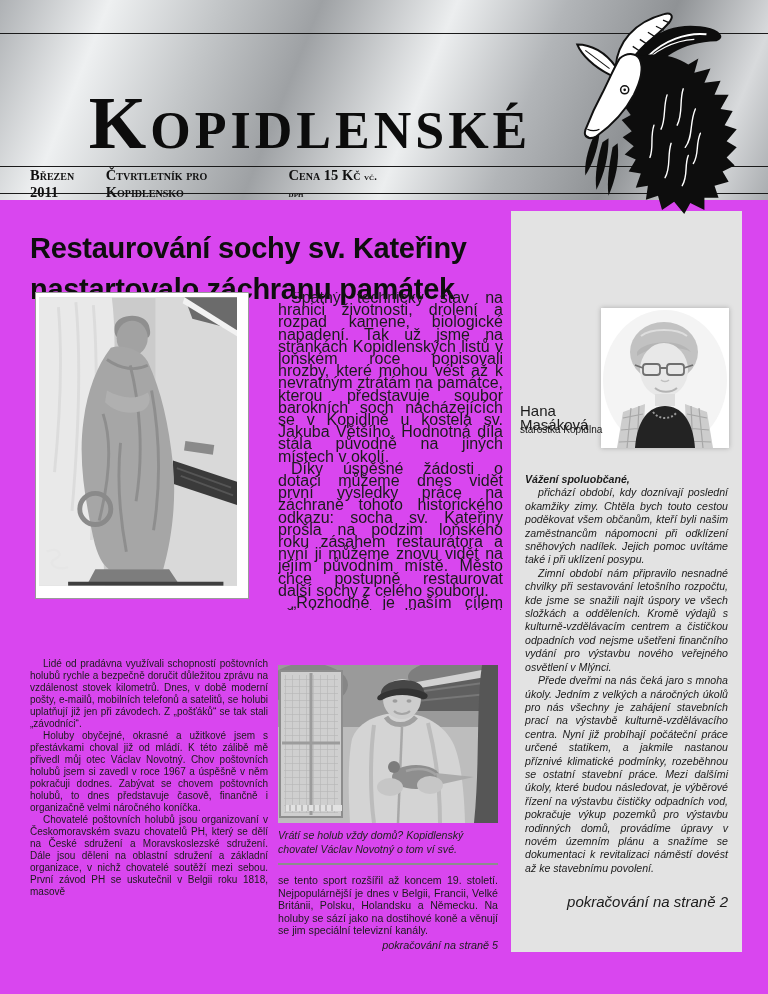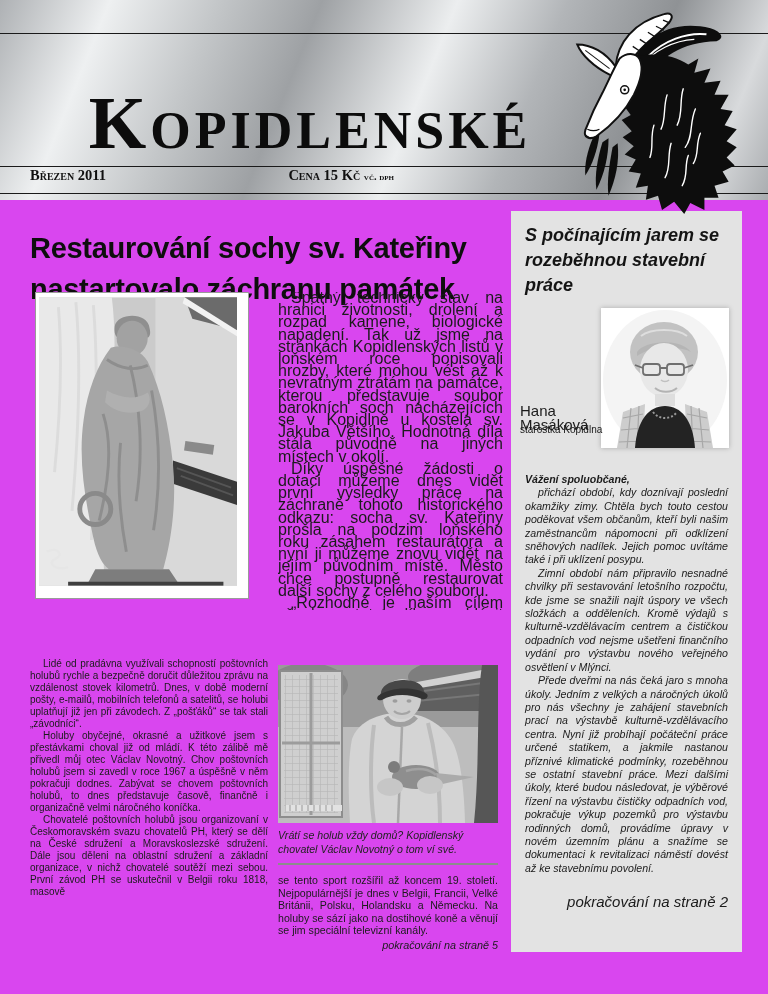--- a/index.html
+++ b/index.html
@@ -72,20 +72,21 @@
 <body>
 
 <div class="page">
 
   <header class="masthead">
     <div class="mast-line l1"></div>
     <h1 class="mast-title">Kopidlenské</h1>
     <div class="mast-line l2"></div>
     <div class="infobar">
       <span>Březen 2011</span>
+      <span>Čtvrtletník pro Kopidlensko</span>
       <span><span>Cena 15 Kč</span>&nbsp;<span class="suffix">vč. dph</span></span>
     </div>
     <div class="mast-line l3"></div>
 
     <svg class="goat" viewBox="0 0 190 212" aria-hidden="true">
 
       <path d="M52,64 C54,40 70,20 100,12 C106,10 110,13 106,19 C98,30 84,38 74,50 C67,58 61,64 58,70 Z" fill="#ffffff" stroke="#111" stroke-width="2"></path>
       <path d="M63,52 l9,6 M69,44 l9,6 M76,37 l9,6 M84,30 l8,5 M92,24 l8,4 M99,18 l7,3" stroke="#111" stroke-width="1.3" fill="none"></path>
 
       <path d="M66,70 C74,38 104,16 146,26 C158,30 160,36 152,39 C118,40 94,54 82,82 C77,92 68,84 66,70 Z" fill="#0d0d0d"></path>
@@ -138,21 +139,20 @@
   </div>
 
   <div class="a1-col bodytext">
     <p>Špatný technický stav na hranici životnosti, drolení a rozpad kamene, biologické napadení. Tak už jsme na stránkách Kopidlenských listů v loňském roce popisovali hrozby, které mohou vést až k nevratným ztrátám na památce, kterou představuje soubor barokních soch nacházejících se v Kopidlně u kostela sv. Jakuba Většího. Hodnotná díla stála původně na jiných místech v okolí.</p>
     <p>Díky úspěšné žádosti o dotaci můžeme dnes vidět první výsledky práce na záchraně tohoto historického odkazu: socha sv. Kateřiny prošla na podzim loňského roku zásahem restaurátora a nyní ji můžeme znovu vidět na jejím původním místě. Město chce postupně restaurovat další sochy z celého souboru.</p>
     <p>„Rozhodně je naším cílem všechna tato díla prohlásit kulturními památkami, aby bylo možné na jejich opravu žádat dotace z programu ministerstva kultury, případně z jiných dotačních titulů,“ říká místostarosta města Václav Šimůnek, který se tématu věnuje na straně 2.</p>
     <div class="a1-sig">(kl)</div>
   </div>
 
   <aside class="sidebar">
-    <div class="sb-heading">S počínajícím jarem se rozeběhnou stavební práce</div>
 
     <div class="sb-photo">
       <svg width="128" height="140" viewBox="0 0 128 140" aria-hidden="true">
         <rect width="128" height="140" fill="#ffffff"></rect>
         <ellipse cx="64" cy="72" rx="62" ry="70" fill="#f4f4f4"></ellipse>
         <ellipse cx="63" cy="44" rx="34" ry="30" fill="#c2c2c2"></ellipse>
         <path d="M36,44 C44,32 80,30 90,44 C82,38 48,38 36,48 Z" fill="#b5b5b5"></path>
         <path d="M40,28 C50,20 76,20 86,28" stroke="#dedede" stroke-width="2" fill="none"></path>
         <ellipse cx="63" cy="62" rx="24" ry="27" fill="#e8e8e8"></ellipse>
         <rect x="42" y="56" width="17" height="11" rx="3" fill="none" stroke="#6f6f6f" stroke-width="1.8"></rect>

